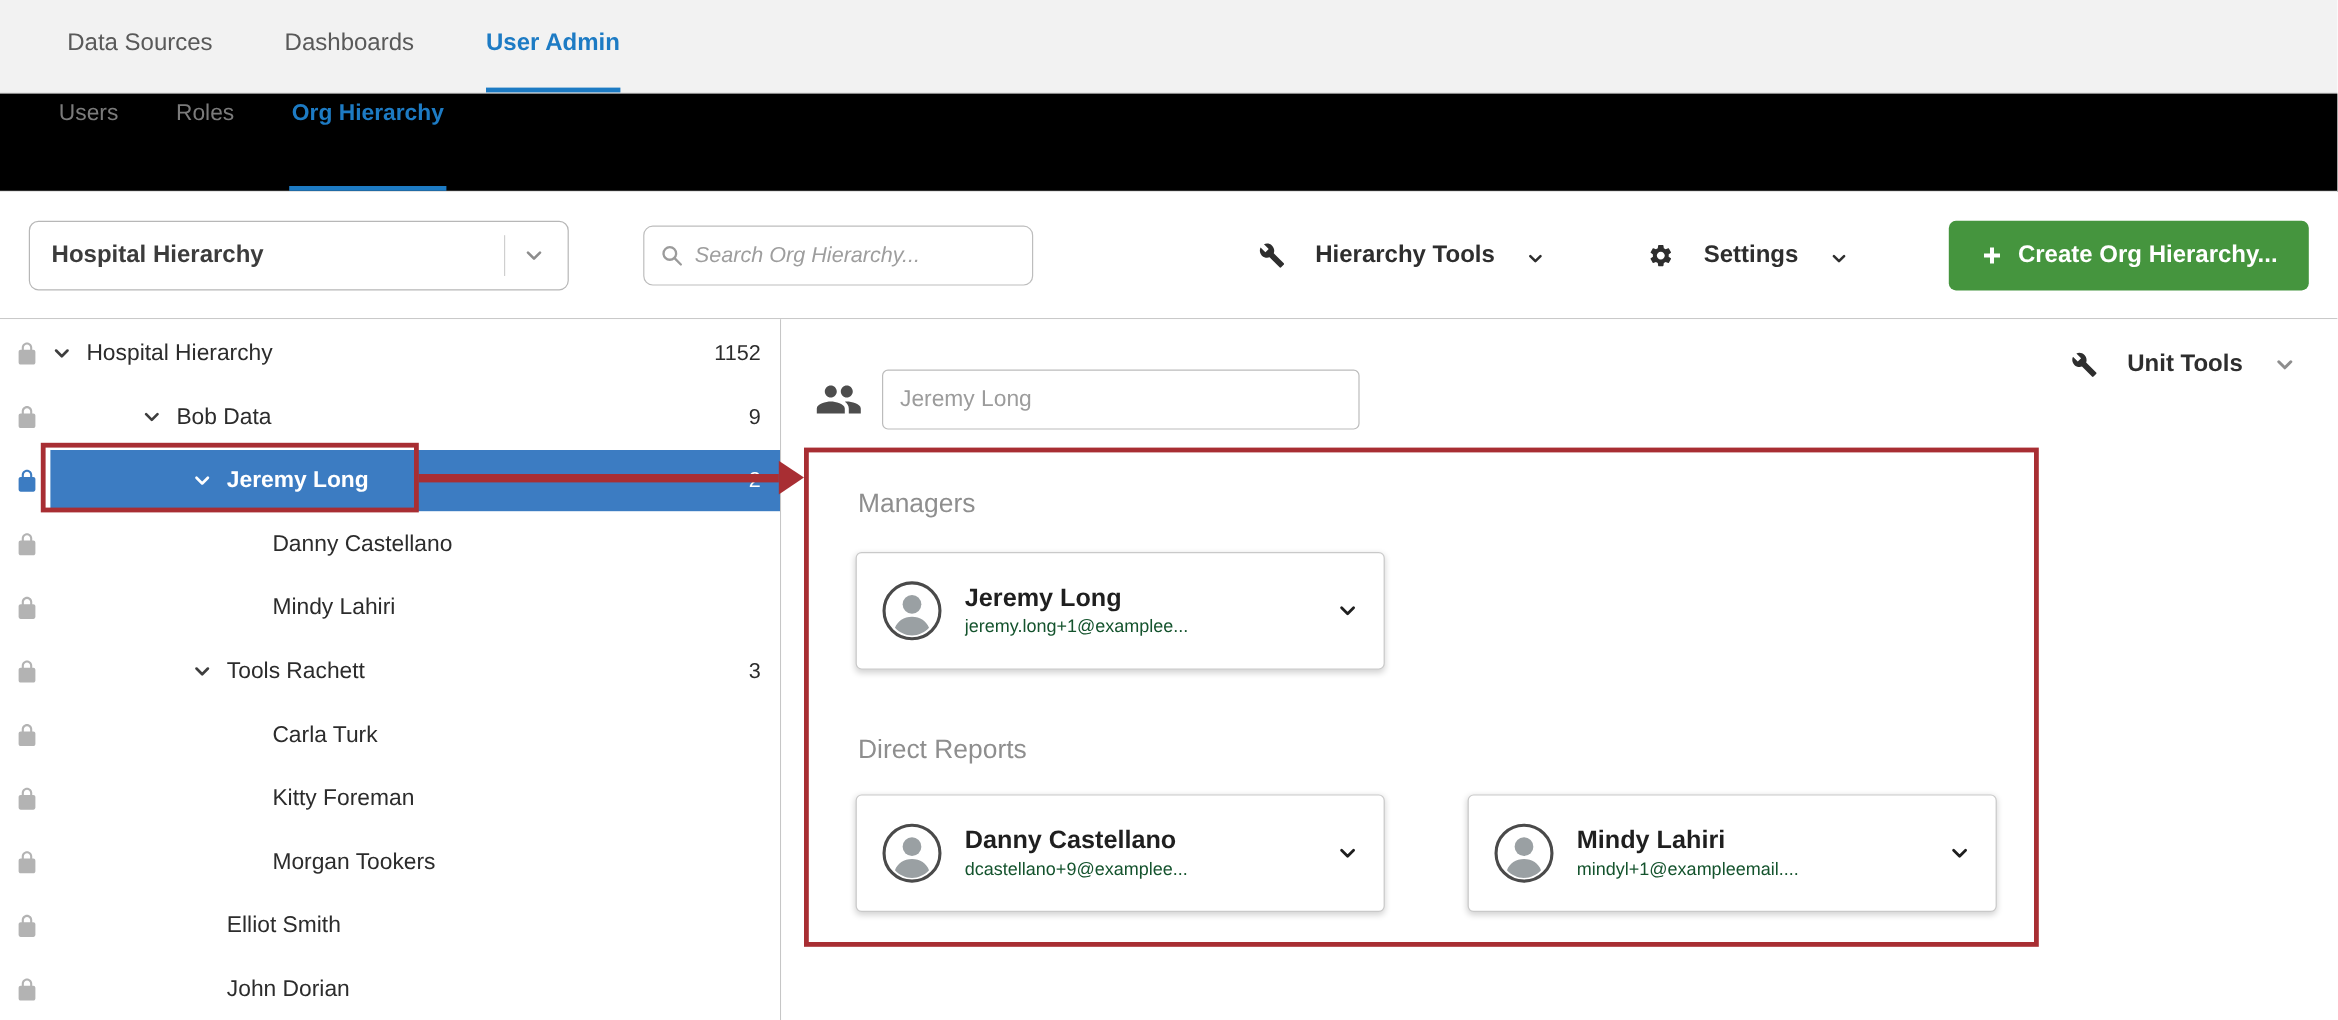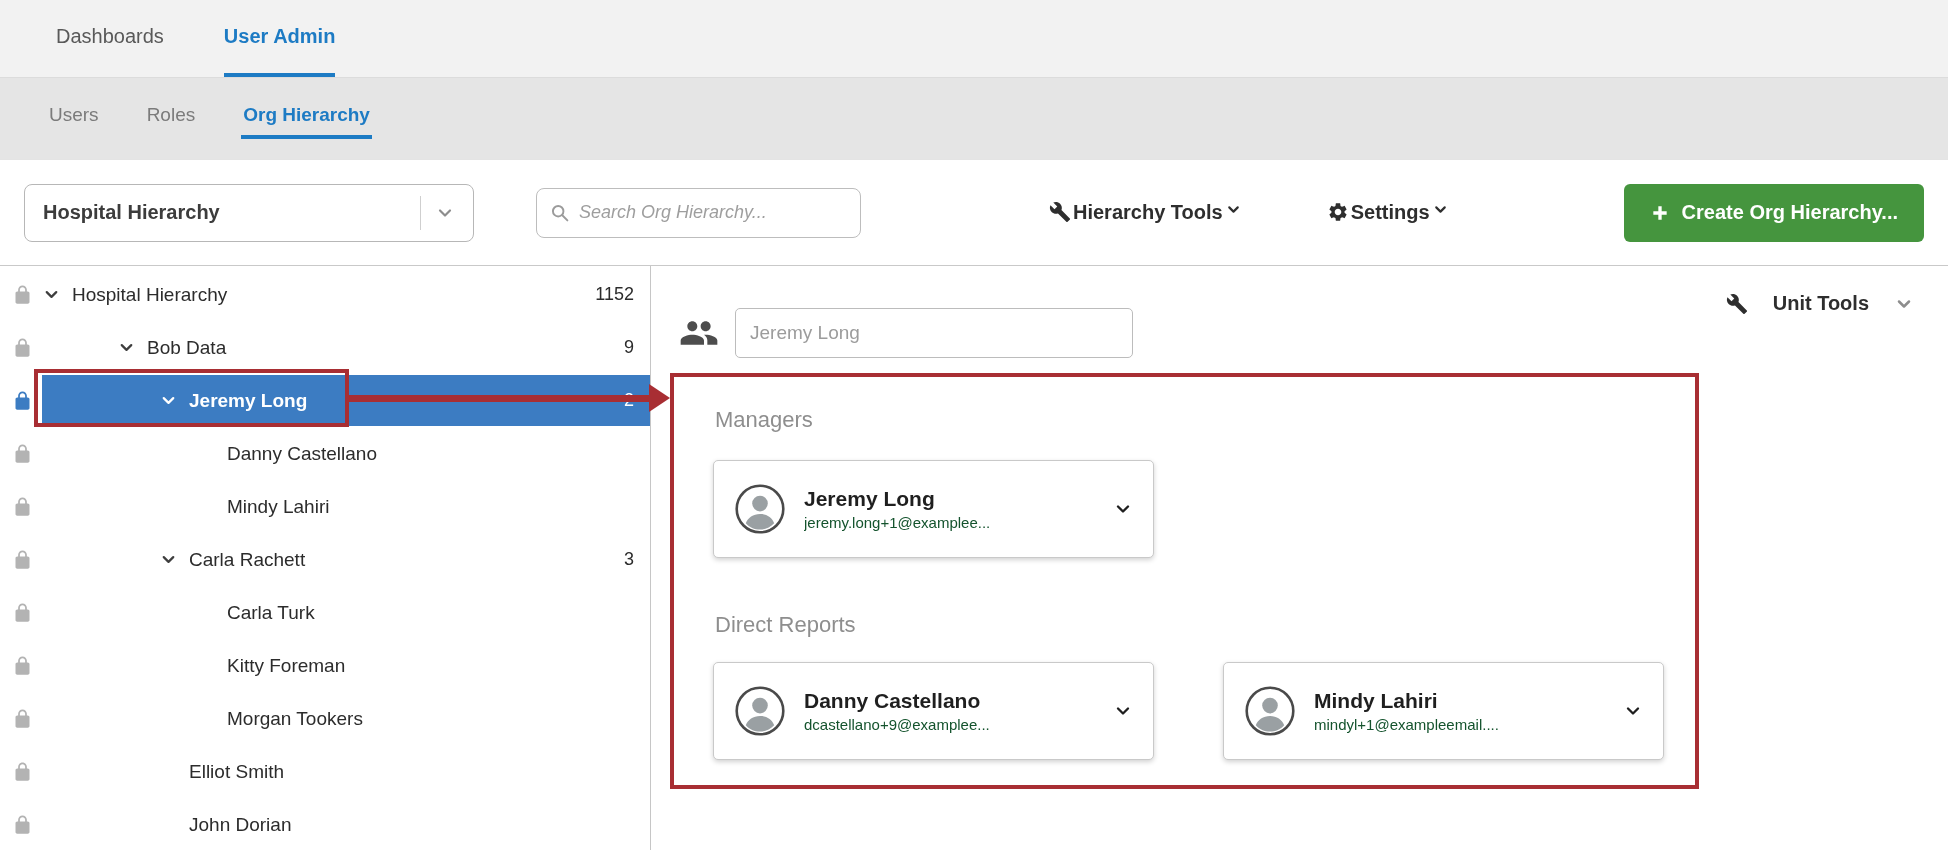--- a/index.html
+++ b/index.html
@@ -18,21 +18,21 @@
     border-bottom: 1px solid #dcdcdc; padding-left: 26px;
   }
   .topnav .tab {
     display: flex; align-items: center; margin: 0 30px;
     font-size: 20px; color: #595959; border-bottom: 4px solid transparent; cursor: pointer;
   }
   .topnav .tab.active { color: var(--accent-blue); font-weight: bold; border-bottom-color: var(--accent-blue); }
 
   
   .subnav {
-    display: flex; align-items: center; height: 82px; background: #e5e5e5;
+    display: flex; height: 82px; background: #000000;
     border-bottom: 1px solid #e4e4e4; padding-left: 47px;
   }
   .subnav .subtab {
     margin-right: 44px; font-size: 19px; color: #7b7b7b;
     padding: 6px 2px 9px; border-bottom: 4px solid transparent; cursor: pointer;
   }
   .subnav .subtab.active { color: var(--accent-blue); font-weight: bold; border-bottom-color: var(--accent-blue); }
 
   
   .toolbar {
@@ -51,21 +51,21 @@
     margin-left: 62px; width: 325px; height: 50px; border: 1.5px solid #bdbdbd; border-radius: 8px;
     display: flex; align-items: center; padding: 0 12px; gap: 9px; background: #fff;
   }
   .search-icon { width: 21px; height: 21px; flex: 0 0 auto; }
   .search-box input {
     border: none; outline: none; flex: 1; font-size: 18px; color: #555;
     font-family: inherit; background: transparent; font-style: italic;
   }
   .search-box input::placeholder { color: #9e9e9e; }
 
-  .menu-btn { display: flex; align-items: flex-start; gap: 2px; font-size: 20px; font-weight: bold; color: #2e2e2e; cursor: pointer; }
+  .menu-btn { display: flex; align-items: flex-end; gap: 25px; font-size: 20px; font-weight: bold; color: #2e2e2e; cursor: pointer; }
   .tool-icon { width: 22px; height: 22px; fill: #2e2e2e; flex: 0 0 auto; }
   .menu-btn .chev { width: 17px; height: 17px; color: #2e2e2e; }
   .hierarchy-tools { margin-left: 188px; }
   .settings { margin-left: 85px; }
 
   .create-btn {
     margin-left: auto; display: flex; align-items: center; gap: 12px;
     background: var(--button-green); color: #fff; border: none; border-radius: 6px;
     height: 58px; padding: 0 26px; font-size: 20px; font-weight: bold;
     font-family: inherit; cursor: pointer;
@@ -144,20 +144,23 @@
     z-index: 50; pointer-events: none;
   }
 </style>
 </head>
 <body>
 
 <div class="app">
 
   <nav class="topnav" id="topnav">
       <div class="tab">
+    <span>Data Sources</span>
+  </div>
+      <div class="tab">
     <span>Dashboards</span>
   </div>
       <div class="tab active">
     <span>User Admin</span>
   </div>
     </nav>
 
   <nav class="subnav" id="subnav">
       <div class="subtab">
     <span>Users</span>
@@ -297,21 +300,21 @@
       <svg viewBox="0 0 24 24">
               <path d="M18 8h-1V6c0-2.76-2.24-5-5-5S7 3.24 7 6v2H6c-1.1 0-2 .9-2 2v10c0 1.1.9 2 2 2h12c1.1 0 2-.9 2-2V10c0-1.1-.9-2-2-2zM9 6c0-1.66 1.34-3 3-3s3 1.34 3 3v2H9V6z"></path>
             </svg>
     </span>
     <span class="row-indent" style="width: 159px;"></span>
     <span class="chevron-slot">
       <svg viewBox="0 0 24 24">
               <path d="M6 9l6 6 6-6" fill="none" stroke="currentColor" stroke-width="2.8" stroke-linecap="round" stroke-linejoin="round"></path>
             </svg>
     </span>
-    <span class="row-label">Carla Rachett</span>
+    <span class="row-label">Tools Rachett</span>
     <span class="row-count">3</span>
   </div>
         <div class="tree-row">
     <span class="lock">
       <svg viewBox="0 0 24 24">
               <path d="M18 8h-1V6c0-2.76-2.24-5-5-5S7 3.24 7 6v2H6c-1.1 0-2 .9-2 2v10c0 1.1.9 2 2 2h12c1.1 0 2-.9 2-2V10c0-1.1-.9-2-2-2zM9 6c0-1.66 1.34-3 3-3s3 1.34 3 3v2H9V6z"></path>
             </svg>
     </span>
     <span class="row-indent" style="width: 197px;"></span>
     <span class="chevron-slot">

